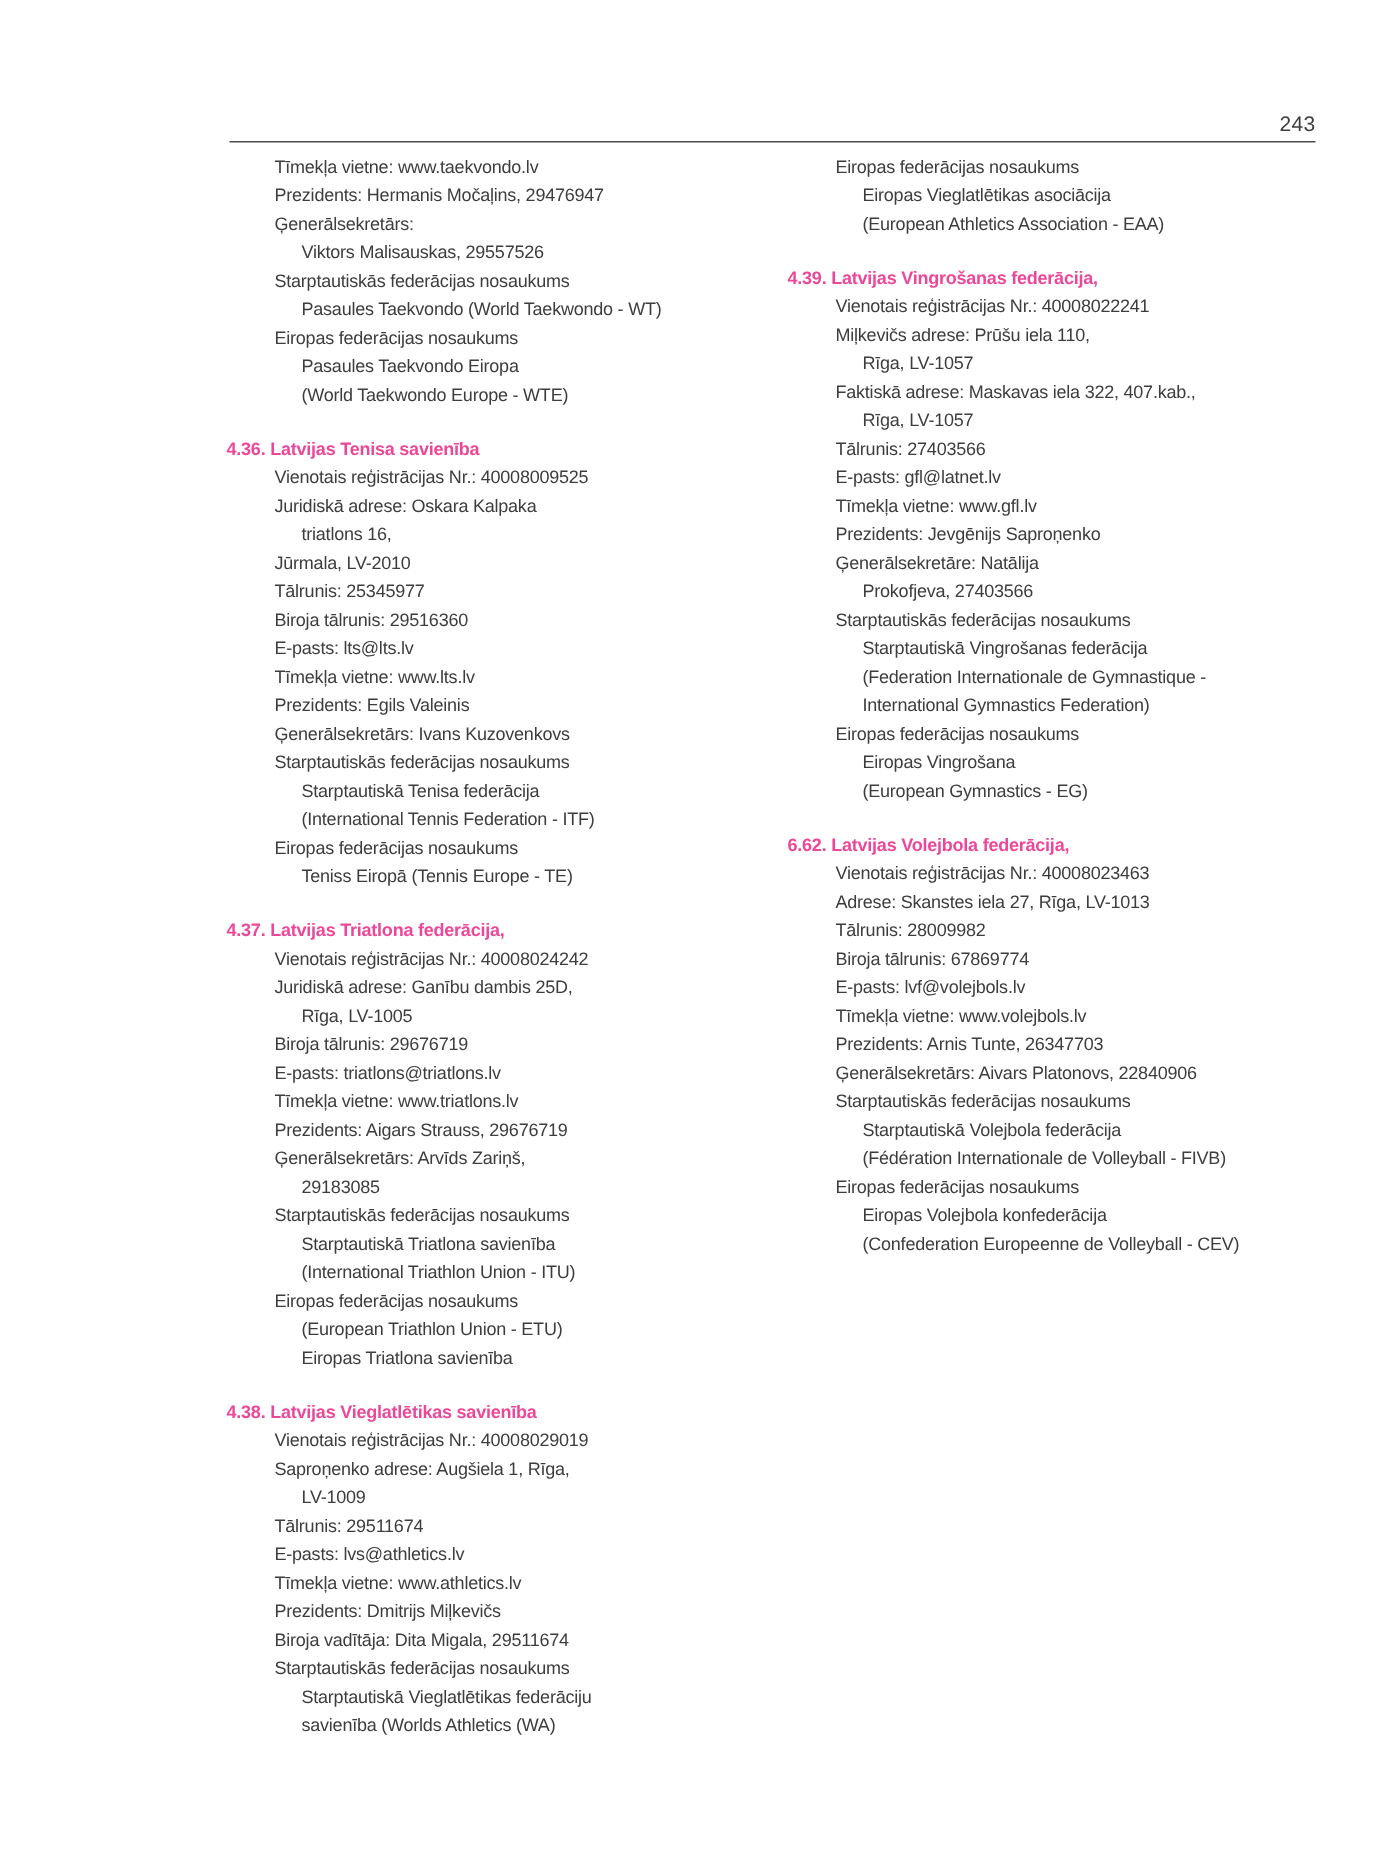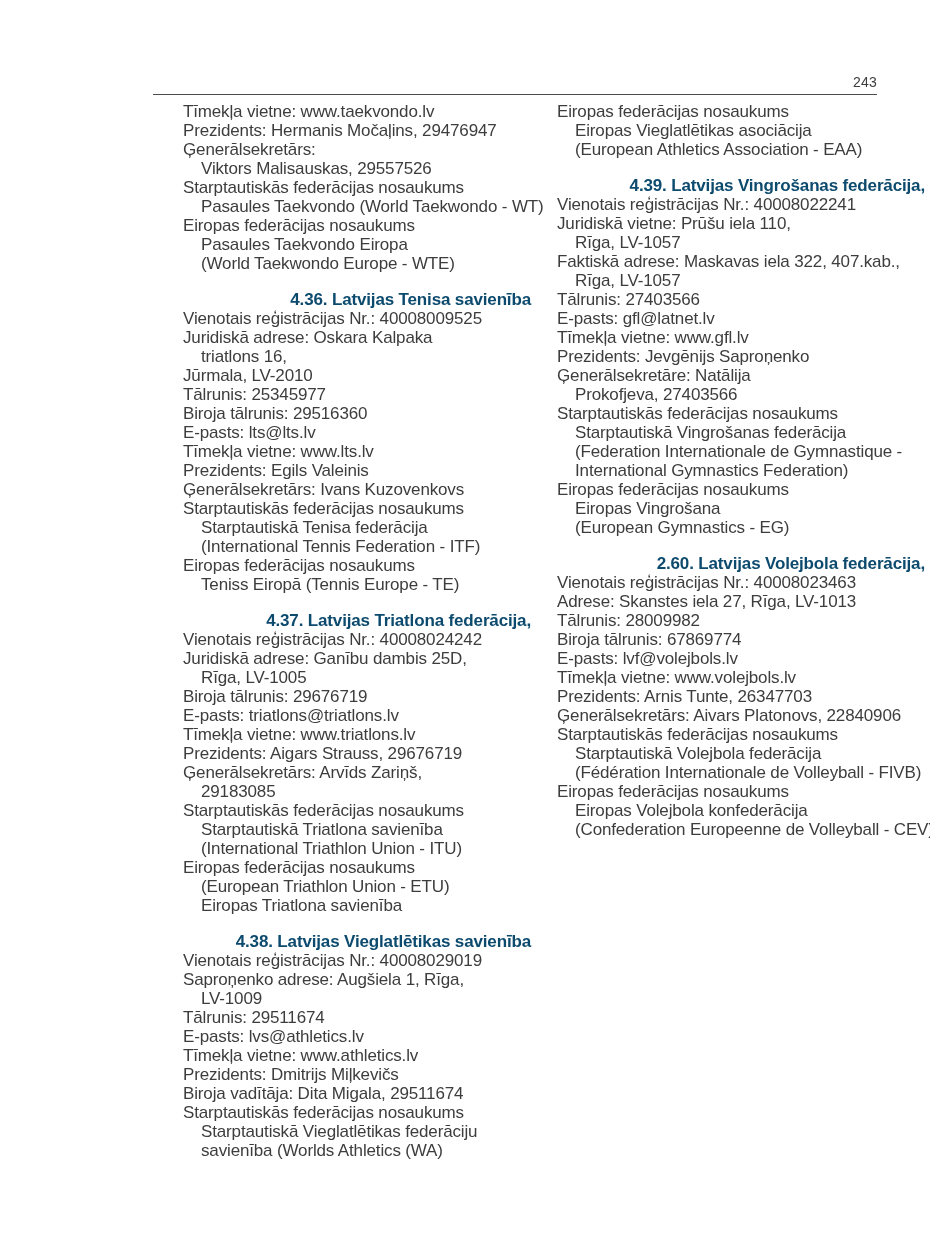--- a/index.html
+++ b/index.html
@@ -28,29 +28,29 @@
     position:absolute;
     top:94px;
     left:117px;
     width:724px;
     height:0;
     border-top:1.5px solid #4c4c4c;
   }
   .column {
     position:absolute;
     top:102px;
-    font-size:17px;
+    font-size:12px;
     line-height:19px;
     letter-spacing:-0.15px;
     white-space:nowrap;
   }
   .column-left  { left:115px; width:380px; }
   .column-right { left:489px; width:400px; }
   .block + .block { margin-top:17px; }
-  .heading { font-weight:700; color:#0c4a6e;text-align:right; }
+  .heading { font-weight:700; color:#ec4899; }
   .line.l0 { margin-left:32px; }
   .line.l1 { margin-left:50px; }
   .it { }
 </style>
 </head>
 <body>
 
 <div class="page">
   <div class="page-number">243</div>
   <div class="header-rule"></div>
@@ -119,40 +119,40 @@
     </div>
   <div class="column column-right">
       <div class="block">
         <div class="line l0"><span class="rg">Eiropas federācijas nosaukums</span></div>
         <div class="line l1"><span class="rg">Eiropas Vieglatlētikas asociācija</span></div>
         <div class="line l1"><span class="it">(European Athletics Association - EAA)</span></div>
       </div>
       <div class="block">
         <div class="heading">4.39. Latvijas Vingrošanas federācija,</div>
         <div class="line l0"><span class="rg">Vienotais reģistrācijas Nr.: 40008022241</span></div>
-        <div class="line l0"><span class="rg">Juridiskā vietne: Prūšu iela 110,</span></div>
+        <div class="line l0"><span class="rg">Miļkevičs adrese: Prūšu iela 110,</span></div>
         <div class="line l1"><span class="rg">Rīga, LV-1057</span></div>
         <div class="line l0"><span class="rg">Faktiskā adrese: Maskavas iela 322, 407.kab.,</span></div>
         <div class="line l1"><span class="rg">Rīga, LV-1057</span></div>
         <div class="line l0"><span class="rg">Tālrunis: 27403566</span></div>
         <div class="line l0"><span class="rg">E-pasts: gfl@latnet.lv</span></div>
         <div class="line l0"><span class="rg">Tīmekļa vietne: www.gfl.lv</span></div>
         <div class="line l0"><span class="rg">Prezidents: Jevgēnijs Saproņenko</span></div>
         <div class="line l0"><span class="rg">Ģenerālsekretāre: Natālija</span></div>
         <div class="line l1"><span class="rg">Prokofjeva, 27403566</span></div>
         <div class="line l0"><span class="rg">Starptautiskās federācijas nosaukums</span></div>
         <div class="line l1"><span class="rg">Starptautiskā Vingrošanas federācija</span></div>
         <div class="line l1"><span class="it">(Federation Internationale de Gymnastique -</span></div>
         <div class="line l1"><span class="it">International Gymnastics Federation)</span></div>
         <div class="line l0"><span class="rg">Eiropas federācijas nosaukums</span></div>
         <div class="line l1"><span class="rg">Eiropas Vingrošana</span></div>
         <div class="line l1"><span class="it">(European Gymnastics - EG)</span></div>
       </div>
       <div class="block">
-        <div class="heading">2.60. Latvijas Volejbola federācija,</div>
+        <div class="heading">6.62. Latvijas Volejbola federācija,</div>
         <div class="line l0"><span class="rg">Vienotais reģistrācijas Nr.: 40008023463</span></div>
         <div class="line l0"><span class="rg">Adrese: Skanstes iela 27, Rīga, LV-1013</span></div>
         <div class="line l0"><span class="rg">Tālrunis: 28009982</span></div>
         <div class="line l0"><span class="rg">Biroja tālrunis: 67869774</span></div>
         <div class="line l0"><span class="rg">E-pasts: lvf@volejbols.lv</span></div>
         <div class="line l0"><span class="rg">Tīmekļa vietne: www.volejbols.lv</span></div>
         <div class="line l0"><span class="rg">Prezidents: Arnis Tunte, 26347703</span></div>
         <div class="line l0"><span class="rg">Ģenerālsekretārs: Aivars Platonovs, 22840906</span></div>
         <div class="line l0"><span class="rg">Starptautiskās federācijas nosaukums</span></div>
         <div class="line l1"><span class="rg">Starptautiskā Volejbola federācija</span></div>

